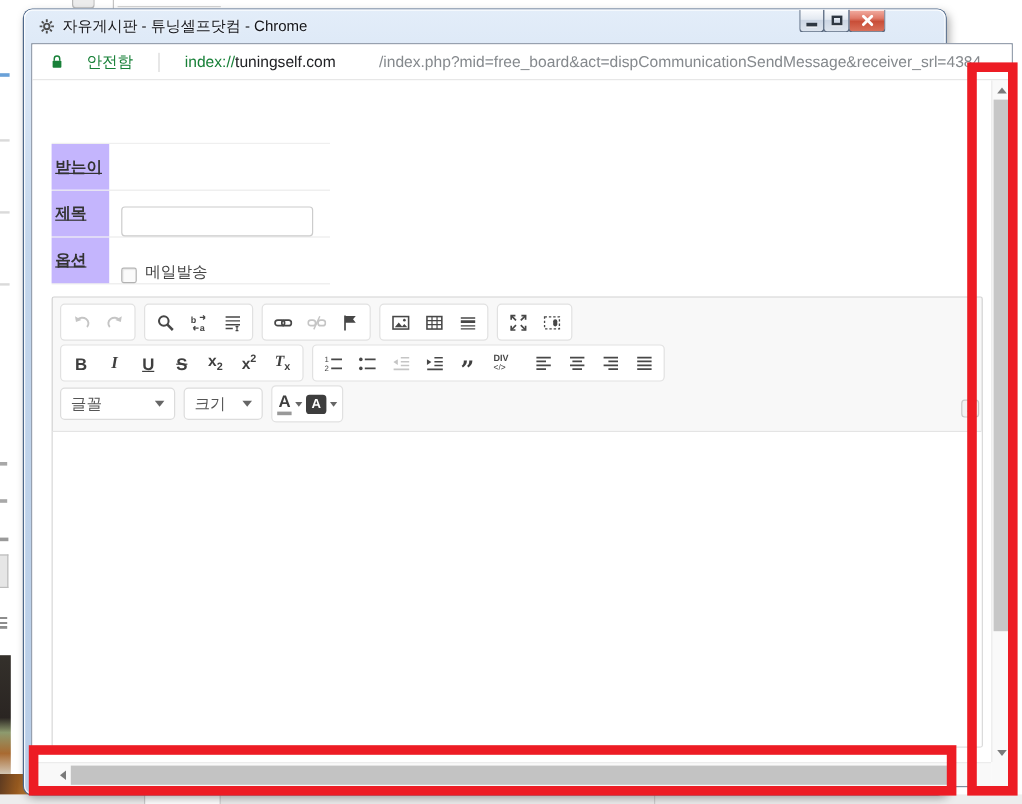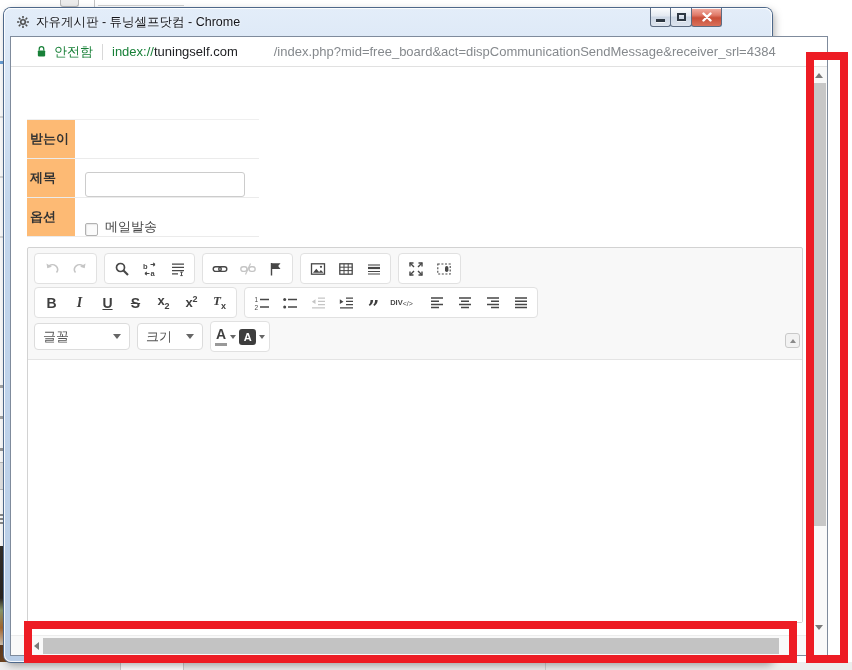--- a/index.html
+++ b/index.html
@@ -22,21 +22,21 @@
   .ls-box { top:462px; height:28px; width:7px; background:#e6e6e6; border:1px solid #bdbdbd; border-left:none; }
   .ls-lines { top:514px; height:10px; width:6px; background:repeating-linear-gradient(#8d8d8d 0 2px, #fff 2px 4px); }
   .ls-photo { top:546px; height:124px; width:9px;
     background:linear-gradient(#34302b 0%, #2a2522 42%, #8d9a6e 52%, #a96a31 66%, #d3c6b4 80%, #7c4b27 95%); }
   .corner-photo { left:0; top:645px; width:36px; height:25px; background:linear-gradient(100deg,#5d3a20 0%, #96591f 40%, #c9893d 70%, #e0d3c0 100%); }
   .bg-bottom-strip { left:0; top:662px; width:852px; height:8px; background:#ededed; }
   .bg-bottom-white { left:120px; top:662px; width:64px; height:8px; background:#ffffff; border-left:1px solid #cccccc; border-right:1px solid #cccccc; }
   .bg-bl1 { left:545px; top:662px; width:1px; height:8px; background:#cfcfcf; }
 
   
-  .window { position:absolute; left:4px; top:8px; width:768px; height:654px; border-radius:7px;
+  .window { position:absolute; left:20px; top:8px; width:768px; height:654px; border-radius:7px;
     background:linear-gradient(#e3edf9, #c3d6ec 30%, #b8cde7);
     box-shadow:0 0 0 1px #4e688a, inset 0 0 0 1px rgba(255,255,255,.85), 2px 3px 8px rgba(0,0,0,.35); }
   .titlebar { position:absolute; left:0; top:0; right:0; height:28px; display:flex; align-items:center; padding-left:12px; }
   .win-icon { width:14px; height:14px; color:#4e4e4e; margin-right:6px; flex:0 0 auto; }
   .win-title { font-size:12.5px; color:#14151a; white-space:nowrap; text-shadow:0 0 3px rgba(255,255,255,.9); }
 
   .caption { position:absolute; top:0; right:50px; display:flex; }
   .cap-btn { height:19px; border:1px solid #5c6b81; border-top:none; margin-left:-1px;
     background:linear-gradient(#fbfcfe, #e3e9f1 45%, #ccd6e4 50%, #dde4ee);
     border-radius:0 0 3px 3px; display:flex; align-items:center; justify-content:center;
@@ -45,21 +45,21 @@
   .cap-max { width:22px; }
   .cap-close { width:31px; background:linear-gradient(#f3b0a5, #e07a69 40%, #c94e38 55%, #d9705a); }
   .glyph-min { width:9px; height:3px; background:#2e3742; box-shadow:0 1px 0 rgba(255,255,255,.7); margin-top:6px; }
   .glyph-max { width:9px; height:8px; border:2px solid #2e3742; box-shadow:0 1px 0 rgba(255,255,255,.6); }
   .glyph-close { width:10px; height:10px; }
 
   
   .client { position:absolute; left:6px; top:28px; width:818px; height:620px; background:#ffffff;
     border:1px solid #7f8b9c; }
   .urlbar { position:absolute; left:0; top:0; right:0; height:30px; background:#ffffff;
-    border-bottom:1px solid #e1e1e1; display:flex; align-items:center; padding-left:24px; white-space:nowrap; }
+    border-bottom:1px solid #e1e1e1; display:flex; align-items:center; padding-left:14px; white-space:nowrap;gap:12px; }
   .lock-icon { width:13px; height:13px; color:#188038; margin-right:6px; flex:0 0 auto; }
   .secure-label { font-size:13px; color:#188038; }
   .url-divider { width:1px; height:16px; background:#d8d8d8; margin:0 9px; }
   .url-text { font-size:13px; }
   .url-scheme { color:#188038; }
   .url-domain { color:#202124; }
   .url-path { color:#85898d;margin-left:36px; }
 
   .page { position:absolute; left:0; top:30px; right:17px; bottom:20px; background:#ffffff; overflow:hidden; }
 
@@ -74,41 +74,41 @@
   .hs-left { position:absolute; left:18px; top:0; width:14px; height:20px; display:flex; align-items:center; justify-content:center; }
   .tri-left { width:0; height:0; border:4px solid transparent; border-right:5px solid #7a7a7a; margin-right:3px; }
   .hs-thumb { position:absolute; left:32px; top:2px; width:736px; height:16px; background:#c3c3c3; }
   .sb-corner { position:absolute; right:0; bottom:0; width:17px; height:20px; background:#f9f9f9; }
 
   
   .page-title { position:absolute; left:16px; top:10px; font-size:23px; font-weight:bold; color:#3b3b3b; }
 
   .msg-form { position:absolute; left:16px; top:52px; width:232px; border-top:1px solid #efefef; }
   .form-row { display:flex; height:39px; border-bottom:1px solid #ebebeb; align-items:stretch; }
-  .form-label { width:48px; background:#fdba74; display:flex; align-items:center; font-size:13px; font-weight:bold; color:#333333; padding-left:3px; flex:0 0 auto; }
+  .form-label { width:48px; background:#c4b5fd; display:flex; align-items:center; font-size:13px; font-weight:bold; color:#333333; padding-left:3px; flex:0 0 auto;text-decoration:underline; }
   .form-value { display:flex; align-items:flex-end; padding-left:10px; flex:1; }
   .subject-input { width:160px; height:25px; border:1px solid #cccccc; border-radius:3px; background:#ffffff; outline:none; padding:0 6px; font-size:13px; }
   .checkbox { width:13px; height:13px; background:#fbfbfb; border:1px solid #b2b2b2; border-radius:2px; box-shadow:inset 1px 1px 1px rgba(0,0,0,.08); flex:0 0 auto; }
   .check-label { font-size:13px; color:#444444; margin-left:7px; }
 
   
   .editor { position:absolute; left:16px; top:180px; width:776px; height:376px; border:1px solid #d2d2d2; border-radius:2px; background:#f8f8f8; display:flex; flex-direction:column; }
   .toolbar { padding:5px 6px 2px 6px; }
   .tb-row { display:flex; gap:7px; margin-bottom:3px; align-items:center; }
   .tb-group { display:inline-flex; background:#ffffff; border:1px solid #e1e1e1; border-radius:4px; padding:2px 3px; gap:1px; align-items:center; height:31px; }
   .btn { width:27px; height:25px; display:flex; align-items:center; justify-content:center; color:#474747; cursor:pointer; border-radius:3px; }
   .btn.disabled { color:#c5c5c5; }
   .btn svg { width:16px; height:16px; }
   .ticon { font-size:14px; font-weight:bold; color:#3f3f3f; line-height:1; }
   .ticon i { font-style:italic; font-family:"Liberation Serif", serif; }
   .ticon u { text-decoration:underline; }
   .ticon s { text-decoration:line-through; }
   .subsup { font-size:13px; } .subsup sub,.subsup sup { font-size:9px; }
   .quote-icon { font-family:"DejaVu Serif", serif; font-size:20px; font-weight:bold; line-height:0.4; margin-top:10px; }
-  .div-icon { display:flex; align-items:flex-start; line-height:1; }
+  .div-icon { display:flex; flex-direction:column; align-items:flex-start; line-height:1; }
   .div-top { font-size:7.5px; font-weight:bold; }
   .div-bottom { font-size:7px; margin-top:1px; }
   .spacer6 { width:6px; }
 
   .dd { background:#ffffff; border:1px solid #dcdcdc; border-radius:4px; height:27px; display:flex; align-items:center; padding:0 8px; cursor:pointer; }
   .dd-label { font-size:13px; color:#555555; }
   .dd-caret { width:0; height:0; border:4px solid transparent; border-top:5px solid #666666; margin-top:4px; margin-left:auto; }
   .dd-para { width:96px; } .dd-font { width:96px; } .dd-size { width:66px; }
   .color-group { display:inline-flex; background:#ffffff; border:1px solid #e1e1e1; border-radius:4px; padding:2px 4px; gap:3px; align-items:center; height:31px; }
   .color-btn { display:flex; align-items:center; cursor:pointer; }

